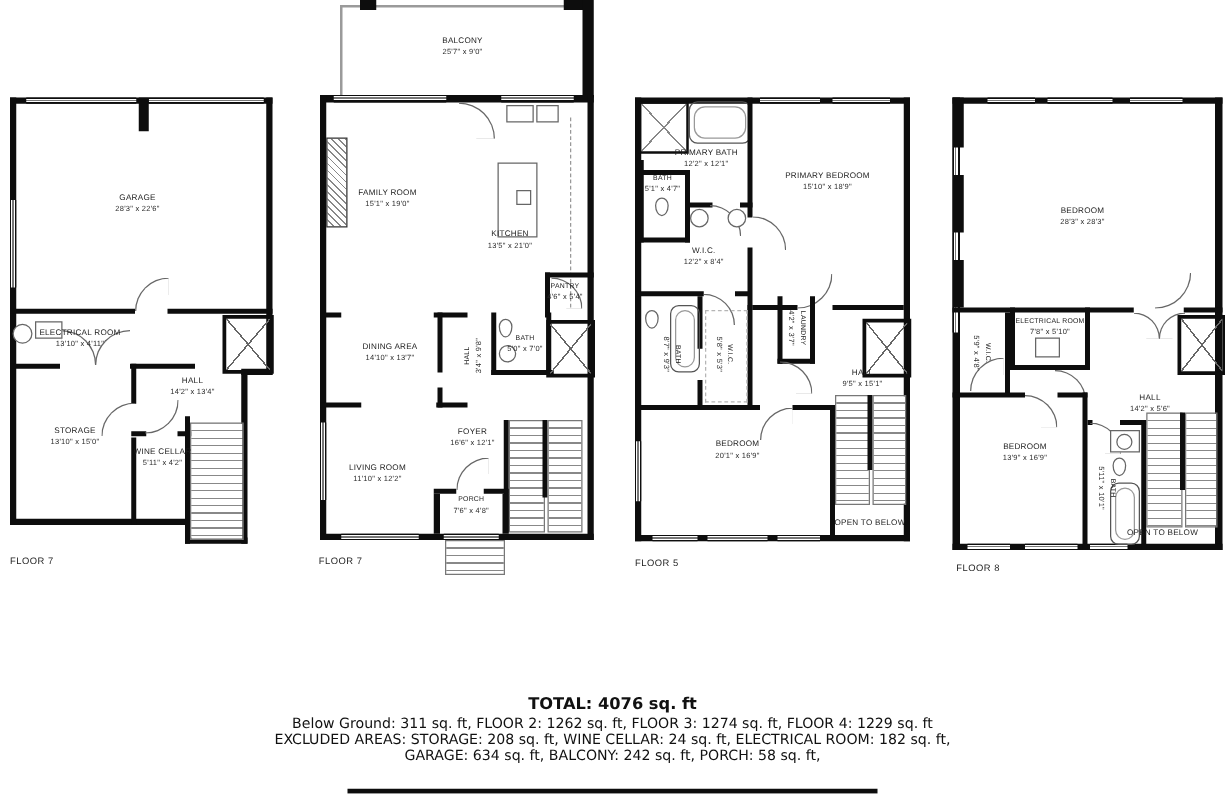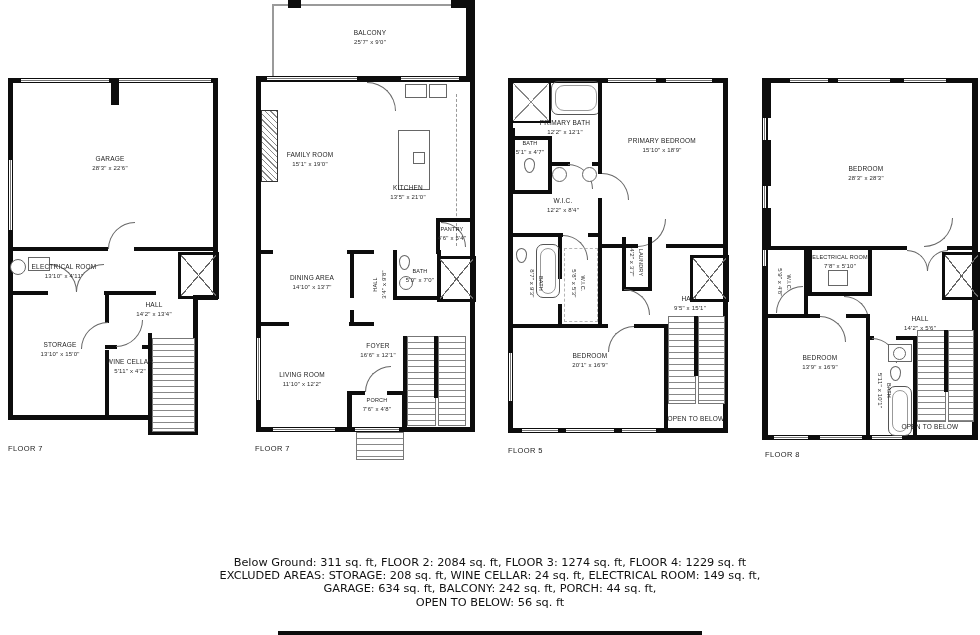--- a/index.html
+++ b/index.html
@@ -256,20 +256,20 @@
     <div class="rl tiny" style="left:28px;top:176px;width:100px"><span>ELECTRICAL ROOM</span><br><span class="dm tiny">7'8" x 5'10"</span></div>
     <div class="rl vl tiny" style="left:-8px;top:196px;width:60px"><span>W.I.C.</span><br><span class="dm tiny">5'9" x 4'8"</span></div>
     <div class="rl" style="left:108px;top:236px;width:100px"><span>HALL</span><br><span class="dm">14'2" x 5'6"</span></div>
     <div class="rl" style="left:8px;top:275px;width:100px"><span>BEDROOM</span><br><span class="dm">13'9" x 16'9"</span></div>
     <div class="rl vl tiny" style="left:92px;top:304px;width:60px"><span>BATH</span><br><span class="dm tiny">5'11" x 10'1"</span></div>
     <div class="rl" style="left:118px;top:344px;width:100px"><span>OPEN TO BELOW</span></div>
     <div class="flabel" style="left:3px;top:372px">FLOOR 8</div>
   </div>
 
   <div class="summary" style="top:556px;">
-    <div class="ln">Below Ground: 311 sq. ft, FLOOR 2: 2084 sq. ft, FLOOR 3: 1274 sq. ft, FLOOR 4: 1229 sq. ft</div>
-    <div class="ln">EXCLUDED AREAS: STORAGE: 208 sq. ft, WINE CELLAR: 24 sq. ft, ELECTRICAL ROOM: 149 sq. ft,</div>
-    <div class="ln">GARAGE: 634 sq. ft, BALCONY: 242 sq. ft, PORCH: 44 sq. ft,</div>
-    <div class="ln">OPEN TO BELOW: 56 sq. ft</div>
+    <div class="total">TOTAL: 4076 sq. ft</div>
+    <div class="ln">Below Ground: 311 sq. ft, FLOOR 2: 1262 sq. ft, FLOOR 3: 1274 sq. ft, FLOOR 4: 1229 sq. ft</div>
+    <div class="ln">EXCLUDED AREAS: STORAGE: 208 sq. ft, WINE CELLAR: 24 sq. ft, ELECTRICAL ROOM: 182 sq. ft,</div>
+    <div class="ln">GARAGE: 634 sq. ft, BALCONY: 242 sq. ft, PORCH: 58 sq. ft,</div>
   </div>
   <i class="w" style="left:278px;top:631px;width:424px;height:4px"></i>
 
 </div>
 
 </body></html>

